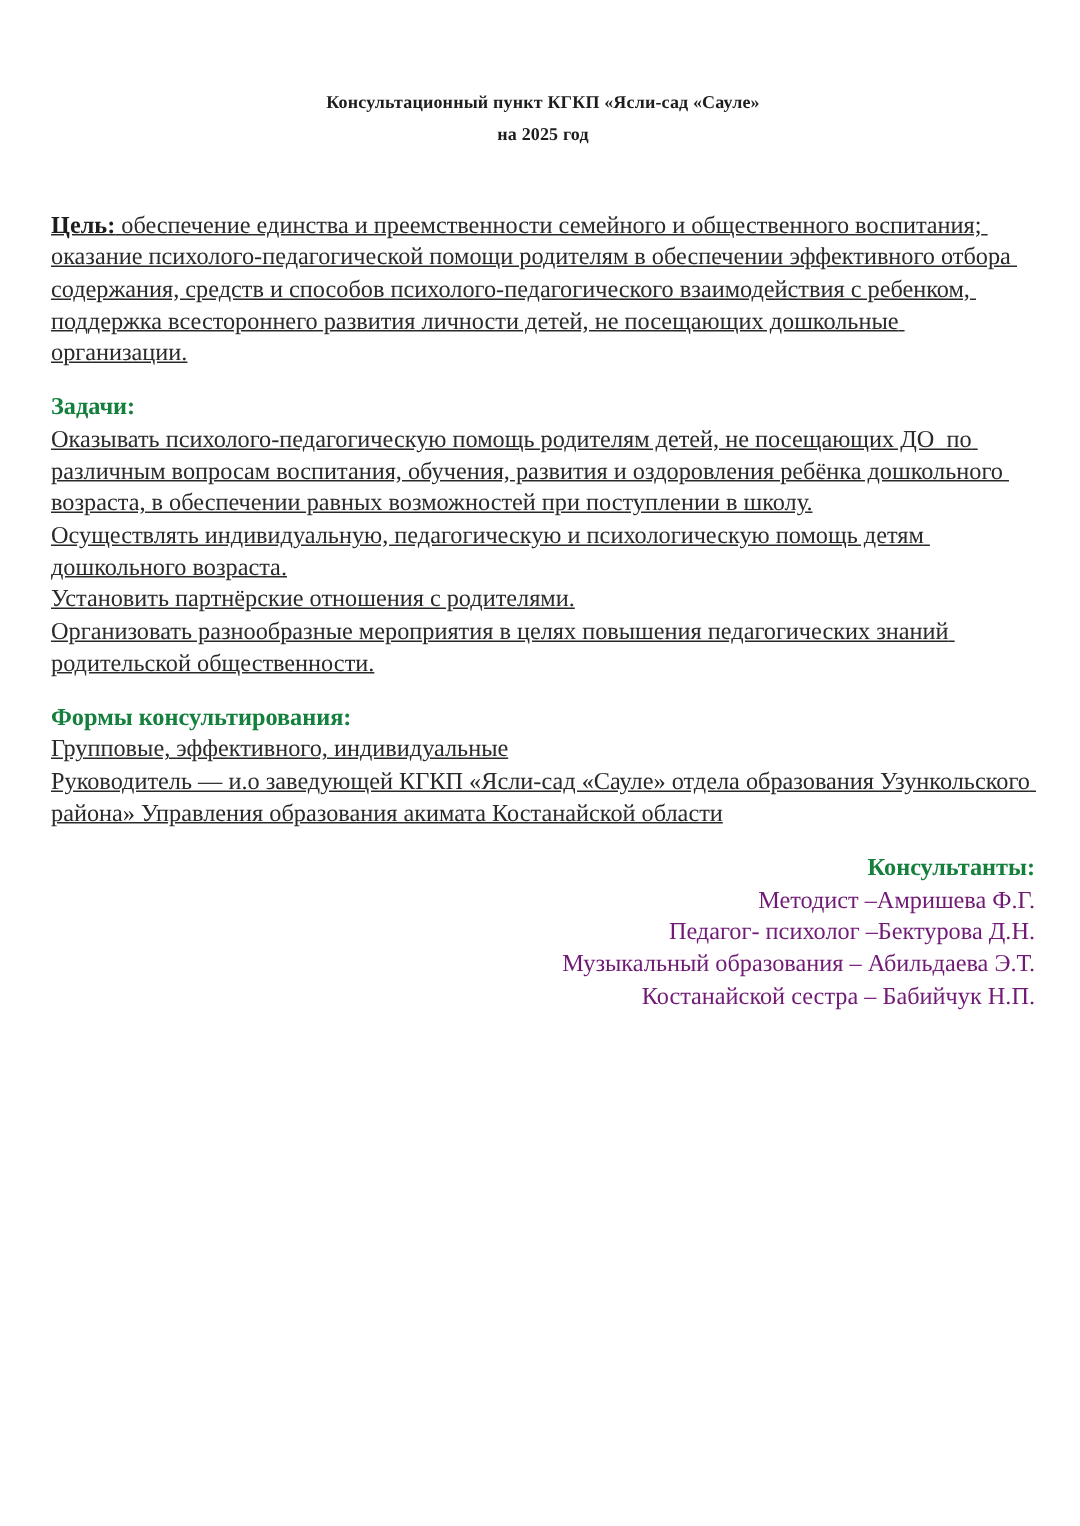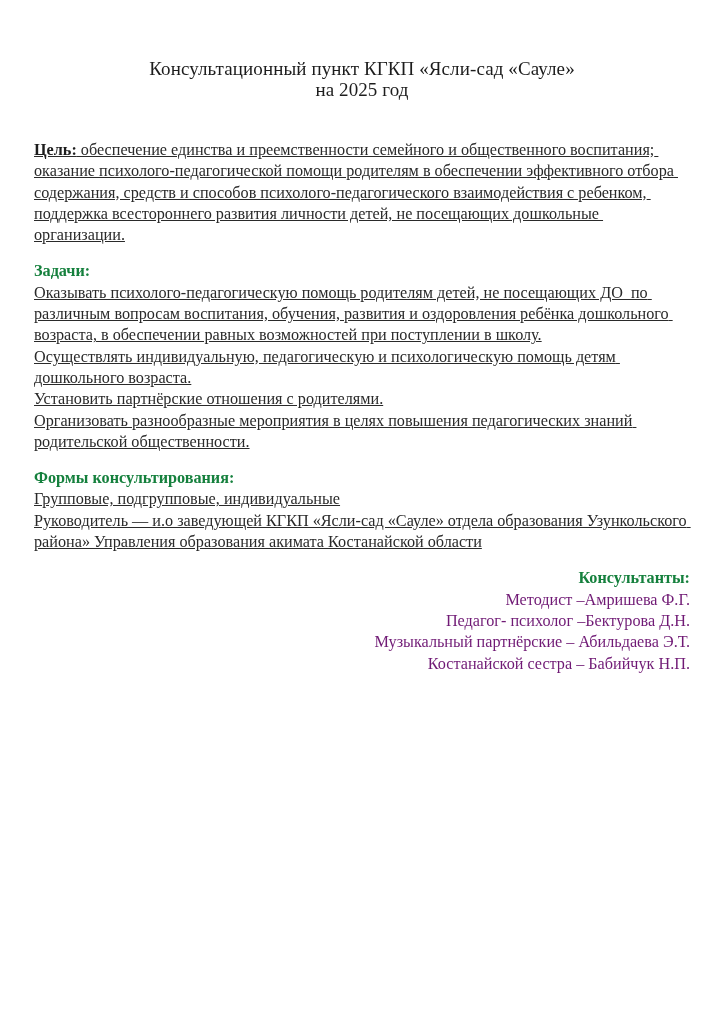--- a/index.html
+++ b/index.html
@@ -23,22 +23,22 @@
     box-sizing: border-box;
     padding: 0 30px 0 34px;
     background: #ffffff;
   }
 
   
   .doc-title {
     margin: 0;
     padding-top: 58px;
     text-align: center;
-    font-size: 19px;
-    font-weight: normal;
+    font-size: 12px;
+    font-weight: bold;
     line-height: 21px;
     letter-spacing: 0.1px;
     color: #1d1d1d;
   }
   .doc-title .title-line {
     display: block;
   }
 
   
   .content {
@@ -99,26 +99,26 @@
     <div class="section">
       <span class="section-heading">Задачи:</span>
       <p class="para">Оказывать психолого-педагогическую помощь родителям детей, не посещающих ДО  по различным вопросам воспитания, обучения, развития и оздоровления ребёнка дошкольного возраста, в обеспечении равных возможностей при поступлении в школу.</p>
       <p class="para">Осуществлять индивидуальную, педагогическую и психологическую помощь детям дошкольного возраста.</p>
       <p class="para">Установить партнёрские отношения с родителями.</p>
       <p class="para">Организовать разнообразные мероприятия в целях повышения педагогических знаний родительской общественности.</p>
     </div>
 
     <div class="section">
       <span class="section-heading">Формы консультирования:</span>
-      <p class="para">Групповые, подгрупповые, индивидуальные</p>
+      <p class="para">Групповые, эффективного, индивидуальные</p>
       <p class="para">Руководитель — и.о заведующей КГКП «Ясли-сад «Сауле» отдела образования Узункольского района» Управления образования акимата Костанайской области</p>
     </div>
 
     <div class="section">
       <span class="section-heading">Консультанты:</span>
       <span class="line">Методист –Амришева Ф.Г.</span>
       <span class="line">Педагог- психолог –Бектурова Д.Н.</span>
-      <span class="line">Музыкальный партнёрские – Абильдаева Э.Т.</span>
+      <span class="line">Музыкальный образования – Абильдаева Э.Т.</span>
       <span class="line">Костанайской сестра – Бабийчук Н.П.</span>
     </div>
 
   </div>
 </div>
 
 </body></html>

